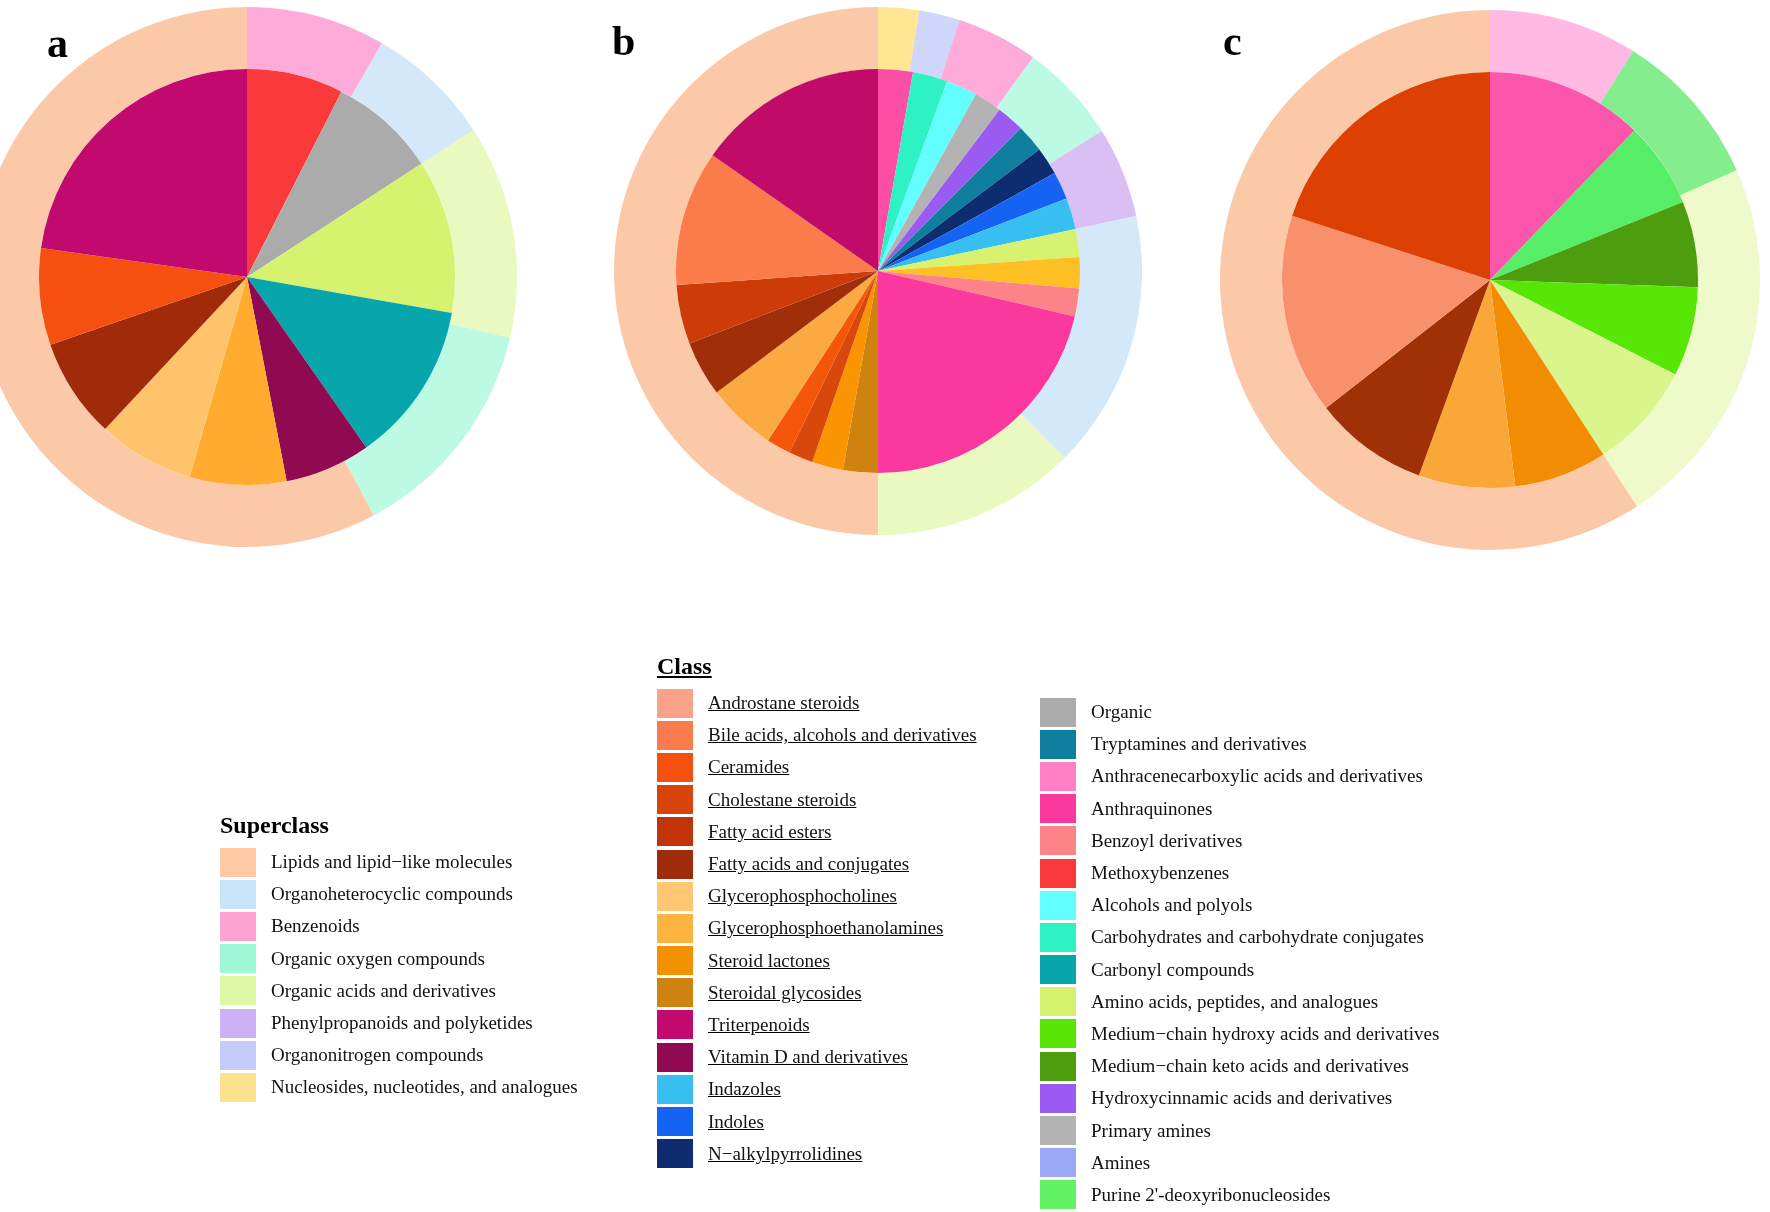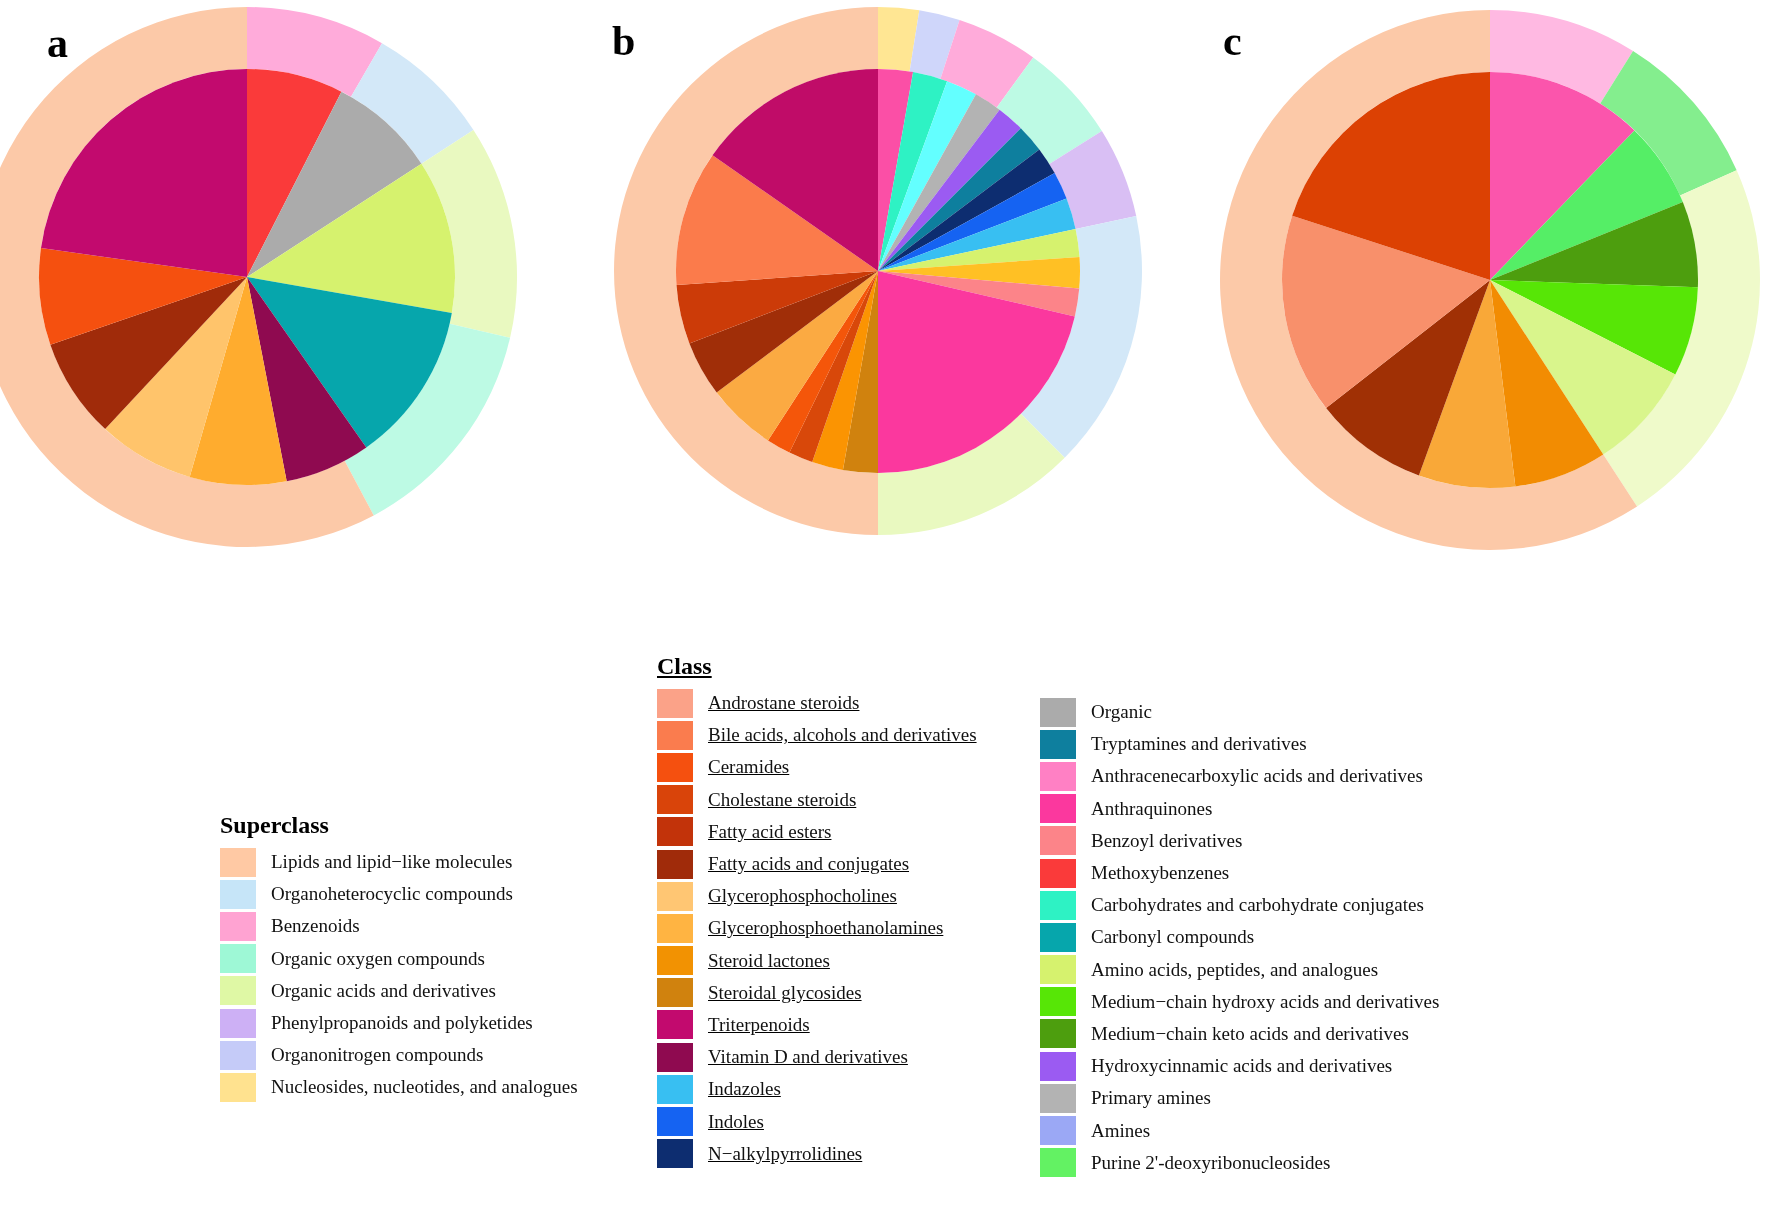--- a/index.html
+++ b/index.html
@@ -219,20 +219,24 @@
         </div>
         <div class="legend-row">
           <span class="legend-swatch" style="background: rgb(252, 132, 137);"></span>
           <span class="legend-label">Benzoyl derivatives</span>
         </div>
         <div class="legend-row">
           <span class="legend-swatch" style="background: rgb(250, 58, 58);"></span>
           <span class="legend-label">Methoxybenzenes</span>
         </div>
         <div class="legend-row">
+          <span class="legend-swatch" style="background: rgb(99, 255, 255);"></span>
+          <span class="legend-label">Alcohols and polyols</span>
+        </div>
+        <div class="legend-row">
           <span class="legend-swatch" style="background: rgb(46, 242, 196);"></span>
           <span class="legend-label">Carbohydrates and carbohydrate conjugates</span>
         </div>
         <div class="legend-row">
           <span class="legend-swatch" style="background: rgb(6, 166, 172);"></span>
           <span class="legend-label">Carbonyl compounds</span>
         </div>
         <div class="legend-row">
           <span class="legend-swatch" style="background: rgb(214, 242, 110);"></span>
           <span class="legend-label">Amino acids, peptides, and analogues</span>

